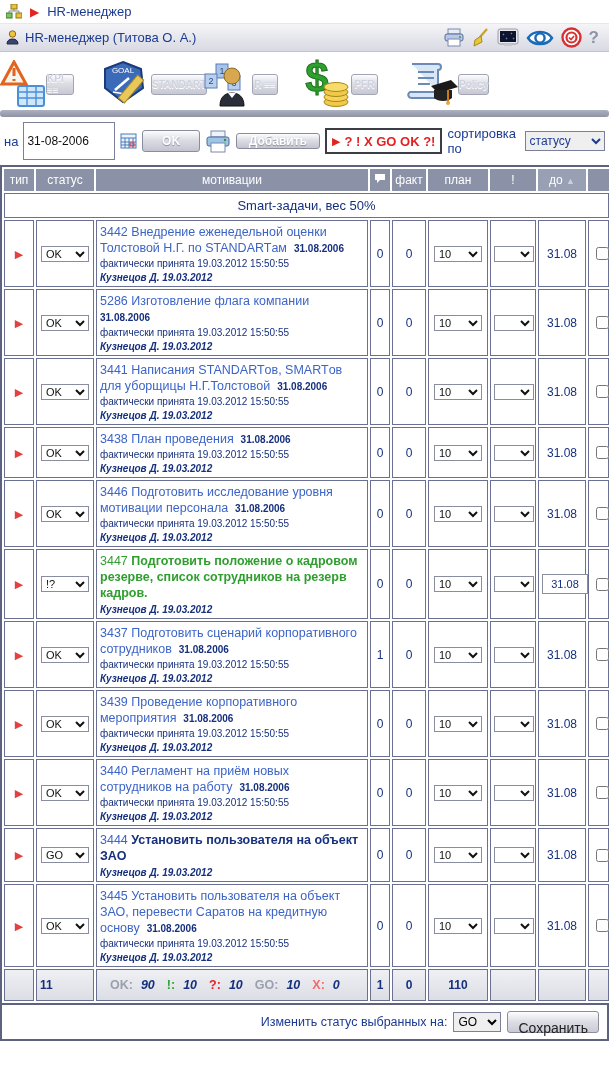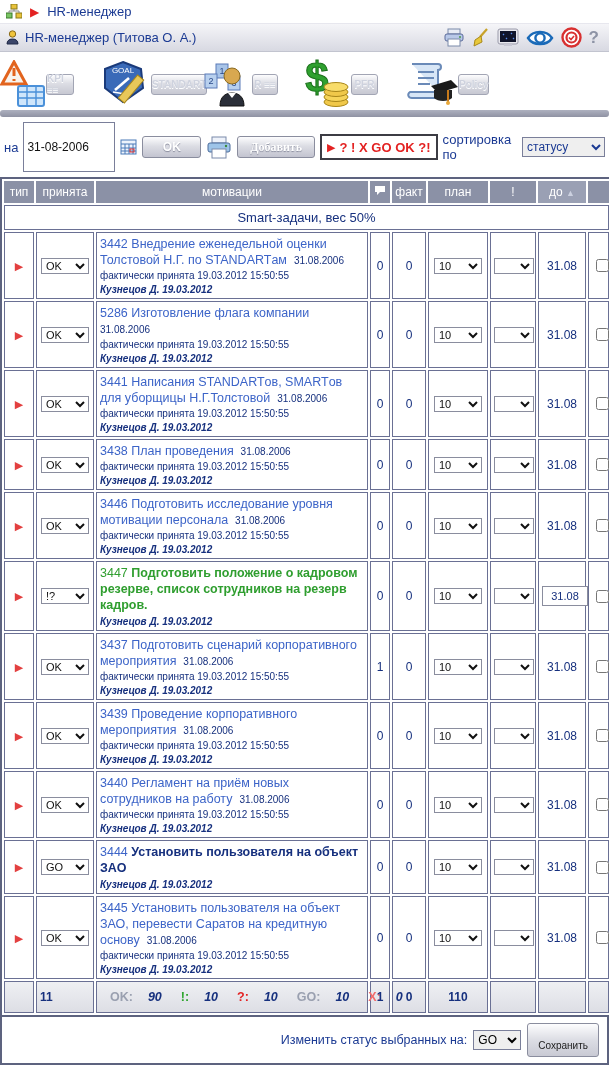--- a/index.html
+++ b/index.html
@@ -23,24 +23,24 @@
   .module{width:101px;display:flex;flex-direction:row;align-items:center;}
   .module .micon{height:52px;display:flex;align-items:flex-end;justify-content:center;}
   .mbtn{width:86px;height:19px;margin-top:4px;border:1px solid #a2a5b4;border-radius:3px;background:linear-gradient(#fdfdfe,#dcdde4 45%,#c7c8d2);color:#ced2de;font-size:10px;font-weight:bold;display:flex;align-items:center;justify-content:center;text-shadow:0 1px 0 #fff;cursor:pointer;}
   .module.active .mbtn{background:linear-gradient(#c9cdd9,#9096ab 55%,#868ca2);color:#fff;text-shadow:0 1px 1px #5c6175;border-color:#7d8298;}
   .redline{width:90px;height:4px;background:#e32222;margin-top:1px;visibility:hidden;}
   .module.active .redline{visibility:visible;}
   .modules-divider{height:7px;background:linear-gradient(#aeb1bf,#8f92a3);border-radius:3px;margin-top:2px;}
 
   
   .controls{display:flex;align-items:center;gap:5px;padding:5px 4px;background:#fff;font-size:13px;color:#1b3a93;}
-  .date-input{width:84px;height:18px;border:1px solid #7a7f9a;font-size:12px;color:#111;padding:15px 3px;font-family:inherit;}
+  .date-input{width:84px;height:18px;border:1px solid #7a7f9a;font-size:12px;color:#111;padding:9px 3px;font-family:inherit;}
   .btn{border:1px solid #8a8d9e;border-radius:3px;background:linear-gradient(#fdfdfe,#dcdde4 45%,#c3c4d0);color:#fff;font-weight:bold;text-shadow:0 1px 1px #8a8d9e;font-size:12px;cursor:pointer;font-family:inherit;}
   .ok-btn{width:66px;height:22px;}
-  .add-btn{height:22px;padding:0 12px;font-family:Liberation Serif, serif;}
+  .add-btn{height:16px;padding:0 12px;}
   .legend{display:flex;align-items:center;gap:4px;border:2px solid #3c3c44;padding:1px 5px;height:20px;}
   .legend .play{color:#e32222;font-size:11px;}
   .legend .ltext{color:#e32222;font-weight:bold;font-size:13px;letter-spacing:0px;white-space:nowrap;}
   .sort-select{height:20px;font-size:12px;color:#1b3a93;border:1px solid #7a7f9a;width:96px;font-family:inherit;}
 
   
   .gridwrap{border:2px solid #5d637f;}
   table.grid{width:100%;border-collapse:separate;border-spacing:2px;table-layout:fixed;background:#fff;}
   table.grid th{background:#8b91a6;color:#fff;font-weight:normal;font-size:12px;height:20px;padding:1px 2px;overflow:hidden;}
   table.grid th.sorted{background:#9aa0b4;margin-top:36px;}
@@ -51,46 +51,46 @@
   .c-status{text-align:center;}
   .c-status select,.c-plan select,.c-excl select{font-size:11px;color:#111;border:1px solid #8a8d9e;background:#fff;font-family:inherit;}
   .c-status select{width:48px;}
   .c-plan{text-align:center;}
   .c-plan select{width:48px;}
   .c-excl{text-align:center;}
   .c-excl select{width:40px;}
   .c-title{padding:5px 4px;}
   .t-line{color:#3c64c8;font-size:12.5px;line-height:1.28;}
   .t-num{color:#3c64c8;}
-  .t-date{font-size:10px;font-weight:normal;color:#16307e;white-space:nowrap;}
+  .t-date{font-size:10px;font-weight:bold;color:#16307e;white-space:nowrap;}
   .t-meta{font-size:10px;color:#16307e;margin-top:2px;}
   .t-author{font-size:10px;color:#16307e;font-style:italic;font-weight:bold;margin-top:3px;}
   tr.green .t-num,tr.green .t-text{color:#2f9e2f;}
   tr.green .t-text{font-weight:bold;}
   tr.bold .t-text{font-weight:bold;color:#16307e;}
   .c-num{text-align:center;color:#16307e;}
   .c-due{text-align:center;color:#16307e;}
   .due-input{width:40px;height:16px;border:1px solid #8a8d9e;font-size:11px;color:#16307e;text-align:center;font-family:inherit;}
   .c-check{text-align:center;}
   .hdr-arrow{color:#ccd1e0;font-size:9px;}
 
   
   tr.totals td{background:linear-gradient(#eff0f3,#dddee5);font-weight:bold;color:#16307e;height:24px;}
-  .sum-line{display:flex;gap:15px;align-items:center;padding-left:10px;font-size:12.5px;white-space:nowrap;}
+  .sum-line{display:flex;gap:8px;align-items:center;padding-left:10px;font-size:12.5px;white-space:nowrap;}
   .sum-label-gray{color:#9aa0b0;}
   .sum-label-green{color:#2ea52e;}
   .sum-label-red{color:#e32222;}
   .sum-label-pink{color:#f26b6b;}
   .sum-val{color:#16307e;margin-right:4px;font-style:italic;}
   tr.totals .c-num,.totals-count{}
 
   
   .bottombar{display:flex;align-items:center;justify-content:flex-end;gap:6px;background:#fff;padding:6px 8px;border-top:2px solid #5d637f;font-size:12.5px;color:#1b3a93;}
   .go-select{height:20px;font-size:12px;border:1px solid #7a7f9a;width:48px;font-family:inherit;}
-  .save-btn{height:22px;padding:16px 10px;border:1px solid #8a8d9e;border-radius:3px;background:linear-gradient(#fdfdfe,#dcdde4 50%,#c9cad4);font-size:10px;color:#222;cursor:pointer;font-family:inherit;}
+  .save-btn{height:22px;padding:8px 10px;border:1px solid #8a8d9e;border-radius:3px;background:linear-gradient(#fdfdfe,#dcdde4 50%,#c9cad4);font-size:14px;color:#222;cursor:pointer;font-family:inherit;}
 </style>
 </head>
 <body>
 
 <div class="app">
 
   <div class="breadcrumb">
     <span class="icon">
       <svg width="16" height="15" viewBox="0 0 16 15">
           <rect x="5" y="0" width="6" height="5" fill="#e8c23a" stroke="#8a7a1a"></rect>
@@ -265,21 +265,21 @@
           <col style="width:20px">
           <col style="width:34px">
           <col style="width:60px">
           <col style="width:46px">
           <col style="width:48px">
           <col style="width:21px">
       </colgroup>
       <thead>
         <tr>
           <th>тип</th>
-          <th>принята</th>
+          <th>статус</th>
           <th>мотивации</th>
           <th><span class="icon">
                 <svg width="12" height="11" viewBox="0 0 12 11">
                   <path d="M1 1h10v6H6L3 10V7H1z" fill="#fff"></path>
                 </svg>
               </span></th>
           <th>факт</th>
           <th>план</th>
           <th>!</th>
           <th class="sorted"><span>до</span> <span class="hdr-arrow">▲</span></th>
@@ -378,21 +378,21 @@
             <td class="c-num"><span>0</span></td>
             <td class="c-plan"><select><option>10</option></select></td>
             <td class="c-excl"><select><option></option></select></td>
             <td class="c-due"><input class="due-input" value="31.08" style=""></td>
             <td class="c-check"><input type="checkbox" style=""></td>
           </tr>
           <tr class="task normal">
             <td class="c-type"><span class="play">▶</span></td>
             <td class="c-status"><select><option>OK</option></select></td>
             <td class="c-title">
-              <div class="t-line"><span class="t-num">3437</span> <span class="t-text">Подготовить сценарий корпоративного мероприятия</span>&nbsp; <span class="t-date">31.08.2006</span></div>
+              <div class="t-line"><span class="t-num">3437</span> <span class="t-text">Подготовить сценарий корпоративного сотрудников</span>&nbsp; <span class="t-date">31.08.2006</span></div>
               <div class="t-meta">фактически принята 19.03.2012 15:50:55</div>
               <div class="t-author">Кузнецов Д. 19.03.2012</div>
             </td>
             <td class="c-num"><span>1</span></td>
             <td class="c-num"><span>0</span></td>
             <td class="c-plan"><select><option>10</option></select></td>
             <td class="c-excl"><select><option></option></select></td>
             <td class="c-due"><span>31.08</span></td>
             <td class="c-check"><input type="checkbox" style=""></td>
           </tr>

